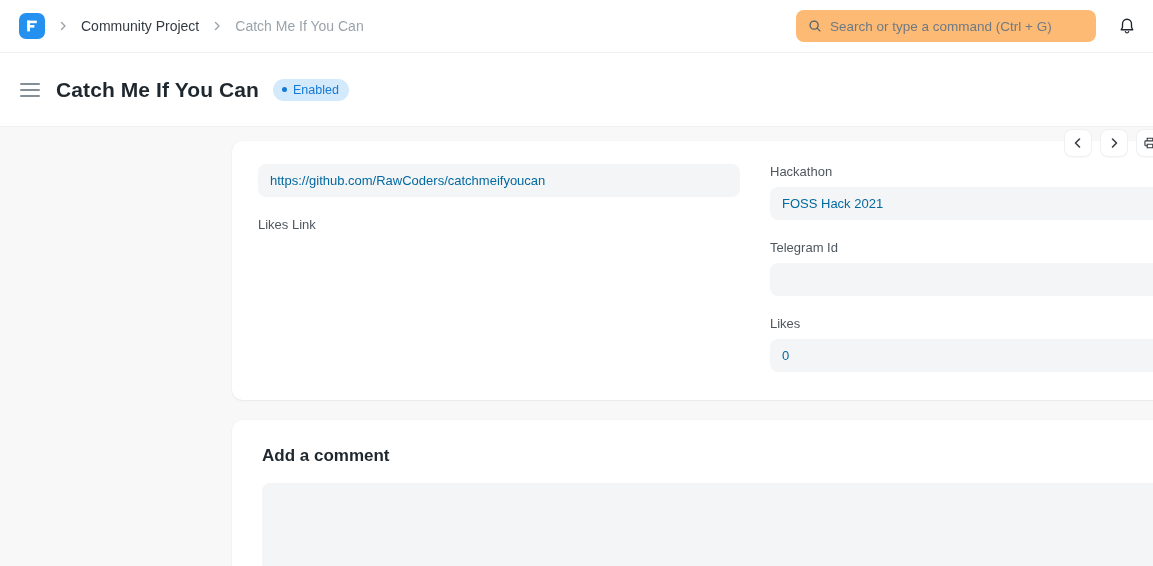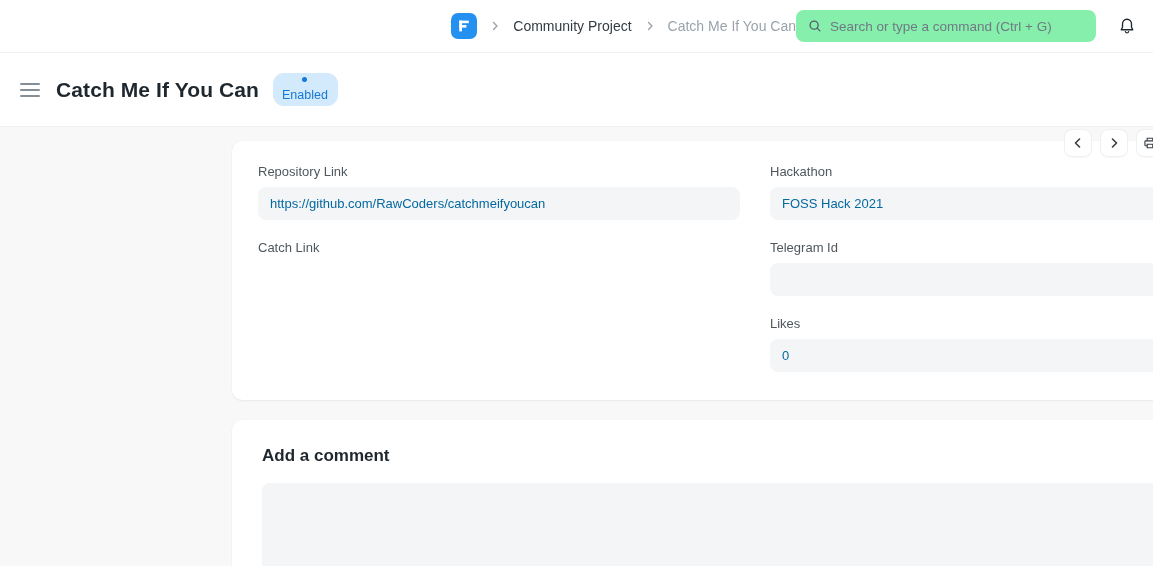--- a/index.html
+++ b/index.html
@@ -13,41 +13,42 @@
     color: #1f272e;
   }
 
   
   .navbar {
     height: 53px;
     background: #ffffff;
     border-bottom: 1px solid #eef0f2;
     display: flex;
     align-items: center;
-    justify-content: flex-end;
+    justify-content: space-between;
     padding: 0 15px 0 19px;
+    gap: 40px;
   }
   .nav-left { display: flex; align-items: center; gap: 12px; }
   .logo {
     width: 26px; height: 26px;
     background: #2490ef;
     border-radius: 7px;
     display: inline-flex;
     align-items: center; justify-content: center;
     cursor: pointer;
   }
   .crumb-sep { display: inline-flex; align-items: center; color: #9aa3ab; }
   .crumb { font-size: 14px; text-decoration: none; cursor: pointer; }
   .crumb-link { color: #333b42; }
   .crumb-current { color: #9aa3ab; cursor: default; }
 
   .nav-right { display: flex; align-items: center; gap: 20px; }
   .searchbox {
     width: 300px; height: 32px;
-    background: #86efac;
+    background: #fdba74;
     border-radius: 8px;
     display: flex; align-items: center;
     gap: 8px;
     padding: 0 12px;
     cursor: text;
   }
   .searchbox svg { flex: 0 0 auto; }
   .searchbox input {
     border: none; outline: none; background: transparent;
     font-family: "Liberation Sans", sans-serif;
@@ -83,21 +84,20 @@
   }
   .badge {
     margin-left: 14px;
     display: inline-flex; align-items: center; gap: 6px;
     background: #d3e9fc;
     color: #1579d6;
     font-size: 12.5px;
     padding: 4px 10px 4px 9px;
     border-radius: 11px;
     white-space: nowrap;
-    flex-direction: column;
   }
   .badge-dot { width: 5px; height: 5px; border-radius: 50%; background: #1579d6; }
 
   .head-actions {
     position: absolute;
     left: 1064px;
     top: 76px;
     display: flex;
     gap: 8px;
   }
@@ -255,25 +255,24 @@
       </button>
     </div>
   </div>
 
   <main class="content">
 
     <section class="card form-card">
       <div class="form-grid">
         <div class="form-col">
           <div class="field">
-            <label>Repository Link</label>
             <input class="control" type="text" value="https://github.com/RawCoders/catchmeifyoucan" style="">
           </div>
           <div class="field">
-            <label>Catch Link</label>
+            <label>Likes Link</label>
           </div>
         </div>
         <div class="form-col">
           <div class="field">
             <label>Hackathon</label>
             <input class="control" type="text" value="FOSS Hack 2021" style="">
           </div>
           <div class="field">
             <label>Telegram Id</label>
             <input class="control" type="text" value="" style="">

